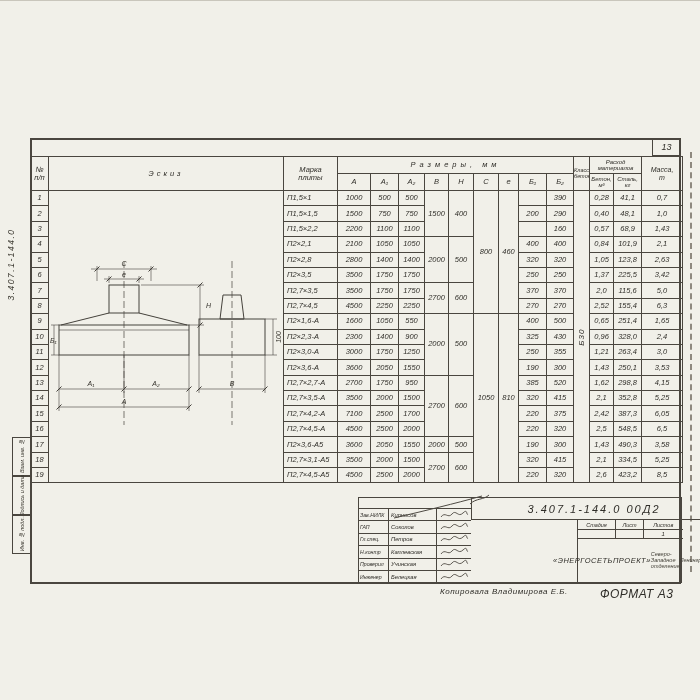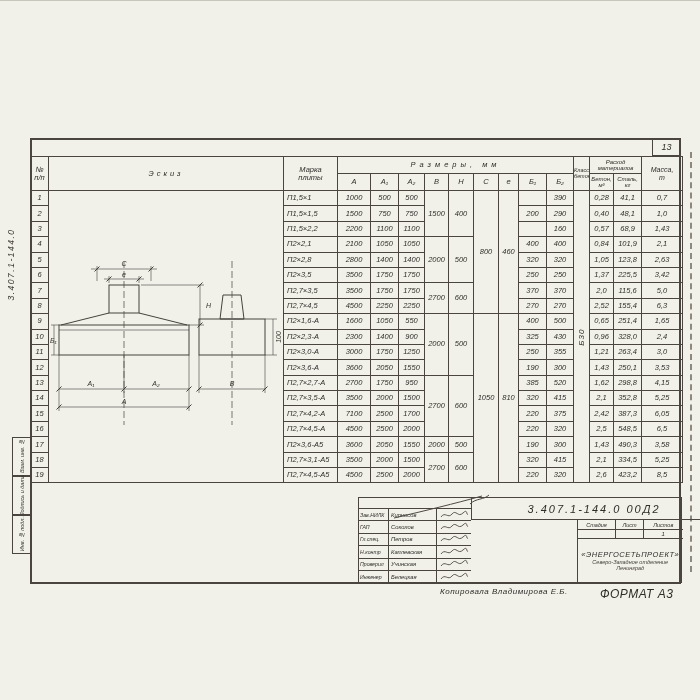--- a/index.html
+++ b/index.html
@@ -63,21 +63,21 @@
               font-size:8.5px;letter-spacing:2px;text-transform:uppercase;}
   #right-area{left:218px;top:22px;width:104.5px;height:61.5px;border-left:1.5px solid #4a463f;}
   .slh{position:absolute;top:0;height:10px;border-bottom:1px solid #4a463f;font-size:5.5px;
        display:flex;align-items:center;justify-content:center;}
   .slv{position:absolute;top:10px;height:9px;border-bottom:1px solid #4a463f;font-size:6px;
        display:flex;align-items:center;justify-content:center;}
   .sl-a{left:0;width:38px;border-right:1px solid #4a463f;}
   .sl-b{left:38px;width:28px;border-right:1px solid #4a463f;}
   .sl-c{left:66px;width:38.5px;}
   #org-area{position:absolute;left:0;top:19px;width:104.5px;height:42.5px;
-            display:flex;flex-direction:column;align-items:center;justify-content:center;}
+            display:flex;flex-direction:row;align-items:center;justify-content:center;}
   #org-line1{font-size:7.5px;letter-spacing:0.5px;white-space:nowrap;}
   #org-line2,#org-line3{font-size:5.5px;color:#45423a;}
   #sig-block{position:absolute;left:0;top:10px;width:112px;height:74.5px;border-top:1px solid #4a463f;}
   .sig-row{position:absolute;left:0;width:112px;height:12.4px;border-bottom:1px solid #4a463f;
            display:flex;}
   .sig-role{width:30px;border-right:1px solid #4a463f;font-size:5.2px;display:flex;
             align-items:center;padding-left:1px;overflow:hidden;white-space:nowrap;}
   .sig-name{width:48px;border-right:1px solid #4a463f;font-size:5.8px;display:flex;
             align-items:center;padding-left:2px;overflow:hidden;white-space:nowrap;}
   .sig-sign{width:34px;display:flex;align-items:center;justify-content:center;}

